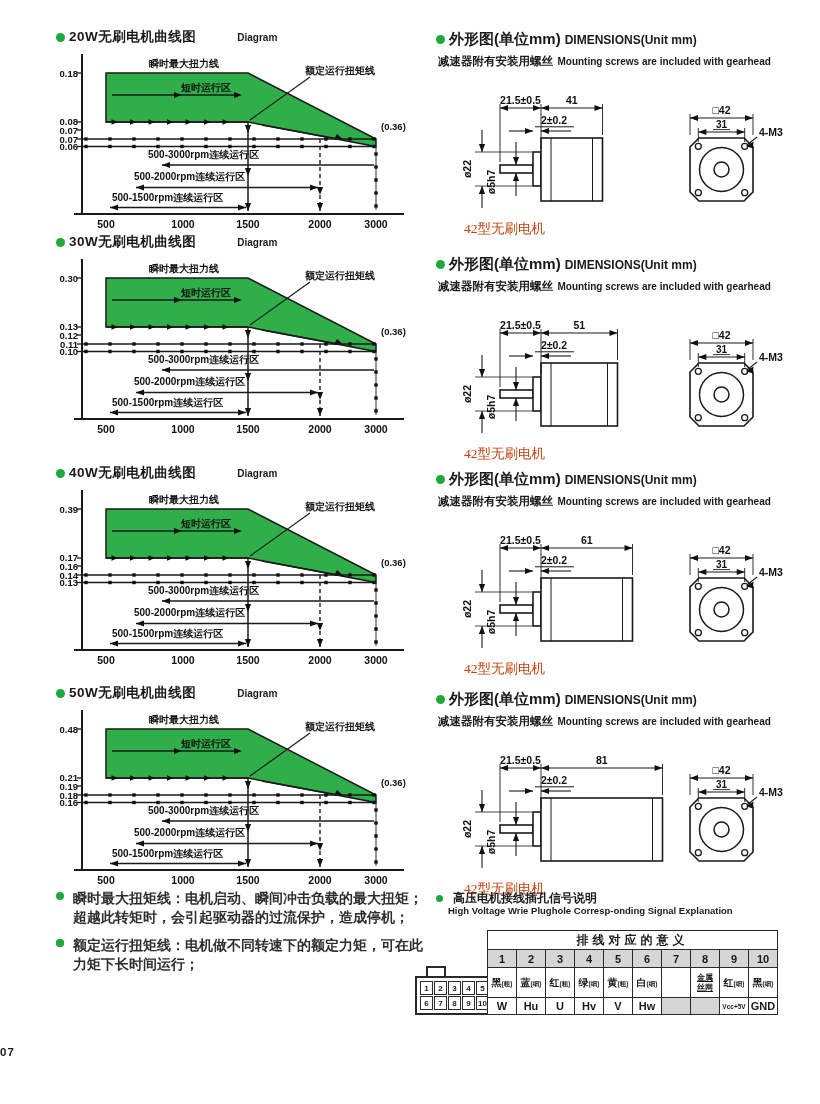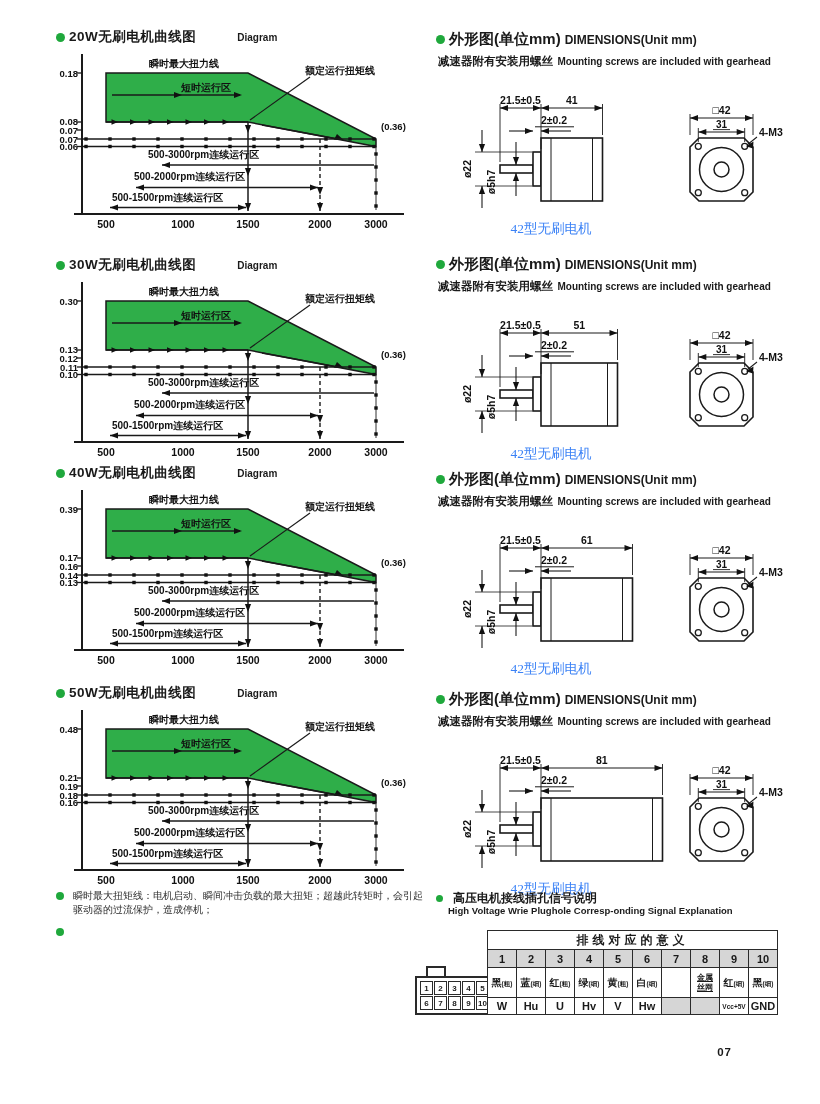--- a/index.html
+++ b/index.html
@@ -12,25 +12,25 @@
   .bullet{width:9px;height:9px;border-radius:50%;background:#1fa83c;align-self:center;flex:0 0 9px;}
   .chart-section .t-zh{font-size:13.5px;letter-spacing:.5px;}
   .chart-section .t-en{font-size:10px;padding-left:37px;}
   .chart-canvas{position:absolute;left:0;top:20px;}
   .dim-title1 .t-zh{font-size:15px;}
   .dim-title1 .t-en{font-size:12px;}
   .dim-title2{font-weight:bold;margin:2px 0 0 2px;}
   .dim-title2 .t-zh{font-size:11.5px;}
   .dim-title2 .t-en{font-size:10px;}
   .dim-canvas{position:absolute;left:14px;top:48px;}
-  .dim-caption{position:absolute;left:15px;top:190px;width:200px;text-align:center;
-     font-size:13.5px;font-family:"Liberation Serif",serif;color:#3b82f6;}
+  .dim-caption{position:absolute;left:28px;top:190px;width:200px;text-align:left;
+     font-size:13.5px;font-family:"Liberation Serif",serif;color:#c2410c;}
   .notes{position:absolute;left:56px;top:889px;width:372px;}
   .note{position:relative;padding-left:17px;margin-bottom:9px;
-        font-size:10px;font-weight:normal;line-height:1.35;color:#2e2e2e;}
+        font-size:14px;font-weight:bold;line-height:1.35;color:#2e2e2e;}
   .note .bullet{position:absolute;left:0;top:3px;width:8px;height:8px;flex:none;}
   .sig-title{position:absolute;left:436px;top:890px;display:flex;gap:10px;align-items:center;font-weight:bold;}
   .sig-title .t-zh{font-size:12px;}
   .sig-title .bullet{width:7px;height:7px;flex:0 0 7px;}
   .sig-en{position:absolute;left:448px;top:905px;font-weight:bold;font-size:9.5px;}
   table.signal{position:absolute;left:487px;top:930px;border-collapse:collapse;table-layout:fixed;background:#fff;}
   table.signal td{border:1.3px solid #2a2a2a;text-align:center;vertical-align:middle;
      width:28px;padding:0;font-weight:bold;overflow:hidden;}
   td.tbl-head{font-size:12px;letter-spacing:4px;height:18px;}
   tr.pins td{background:#d6d6d6;font-size:11px;height:17px;}
@@ -39,21 +39,21 @@
   tr.colors td.mesh{font-size:8px;line-height:1.15;text-decoration:underline;}
   tr.sigs td{height:16px;font-size:11px;}
   tr.sigs td.gray{background:#d6d6d6;}
   tr.sigs td.small{font-size:6.5px;}
   .connector{position:absolute;left:415px;top:966px;}
   .conn-tab{width:16px;height:8px;border:2px solid #2a2a2a;border-bottom:none;margin-left:11px;background:#fff;}
   .conn-body{border:2.5px solid #2a2a2a;padding:2.5px;background:#fff;display:inline-block;}
   .conn-row{display:flex;}
   .conn-cell{width:11px;height:12px;border:1.5px solid #2a2a2a;margin:0.5px;
      font-size:8px;font-weight:bold;display:flex;align-items:center;justify-content:center;}
-  .page-number{position:absolute;left:0;width:732px;top:1046px;text-align:right;
+  .page-number{position:absolute;left:0;width:732px;top:1046px;text-align:left;
      font-size:11.5px;font-weight:bold;letter-spacing:1px;}
   svg text{font-family:"Liberation Sans",sans-serif;}
 </style>
 </head>
 <body>
 
 <div class="page">
 
   <section class="chart-section" style="top:20px">
     <div class="sec-title">
@@ -146,21 +146,21 @@
           <polygon points="54,159.5 62,156.4 62,162.6" fill="#111"></polygon>
           <polygon points="190,159.5 182,156.4 182,162.6" fill="#111"></polygon>
           <text x="50" y="180" font-size="10.5" font-weight="bold" text-anchor="middle" fill="#111">500</text>
           <text x="127" y="180" font-size="10.5" font-weight="bold" text-anchor="middle" fill="#111">1000</text>
           <text x="192" y="180" font-size="10.5" font-weight="bold" text-anchor="middle" fill="#111">1500</text>
           <text x="264" y="180" font-size="10.5" font-weight="bold" text-anchor="middle" fill="#111">2000</text>
           <text x="320" y="180" font-size="10.5" font-weight="bold" text-anchor="middle" fill="#111">3000</text>
         </svg></div>
   </section>
 
-  <section class="chart-section" style="top:248px">
+  <section class="chart-section" style="top:225px">
     <div class="sec-title">
       <span class="bullet"></span>
       <span class="t-zh">30W无刷电机曲线图</span>
       <span class="t-en">Diagram</span>
     </div>
     <div class="chart-canvas"><svg width="362" height="198" viewBox="0 0 362 198">
           <line x1="26" y1="6" x2="26" y2="166" stroke="#1a1a1a" stroke-width="2"></line>
           <line x1="18" y1="166" x2="348" y2="166" stroke="#1a1a1a" stroke-width="2"></line>
           <polygon points="50,25 192,25 320,91 320,98.5 192,74 50,74" fill="#2fae49" stroke="#1a1a1a" stroke-width="1.5"></polygon>
           <text x="128" y="19" font-size="10" font-weight="bold" text-anchor="middle" fill="#111">瞬时最大扭力线</text>
@@ -736,20 +736,24 @@
   </section>
 
   <div class="notes">
     <div class="note">
       <span class="bullet"></span>
       <span>瞬时最大扭矩线：电机启动、瞬间冲击负载的最大扭矩；超越此转矩时，会引起驱动器的过流保护，造成停机；</span>
     </div>
     <div class="note">
       <span class="bullet"></span>
     </div>
+    <div class="note">
+      <span class="bullet"></span>
+      <span>额定运行扭矩线：电机做不同转速下的额定力矩，可在此力矩下长时间运行；</span>
+    </div>
   </div>
 
   <div class="sig-title">
     <span class="bullet"></span>
     <span class="t-zh">高压电机接线插孔信号说明</span>
   </div>
   <div class="sig-en">High Voltage Wrie Plughole Corresp-onding Signal Explanation</div>
 
   <div class="connector"><div class="conn-tab"></div><div class="conn-body"><div class="conn-row">
           <div class="conn-cell">1</div>

